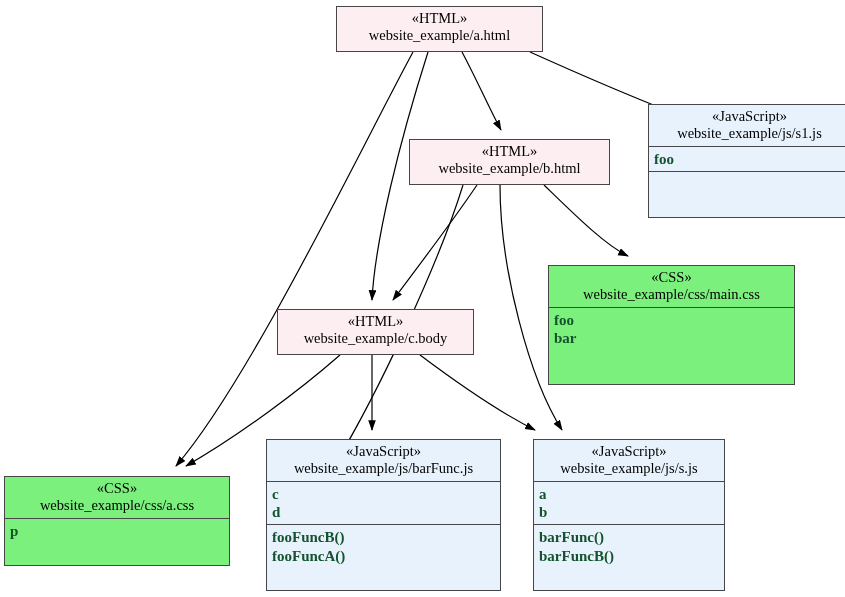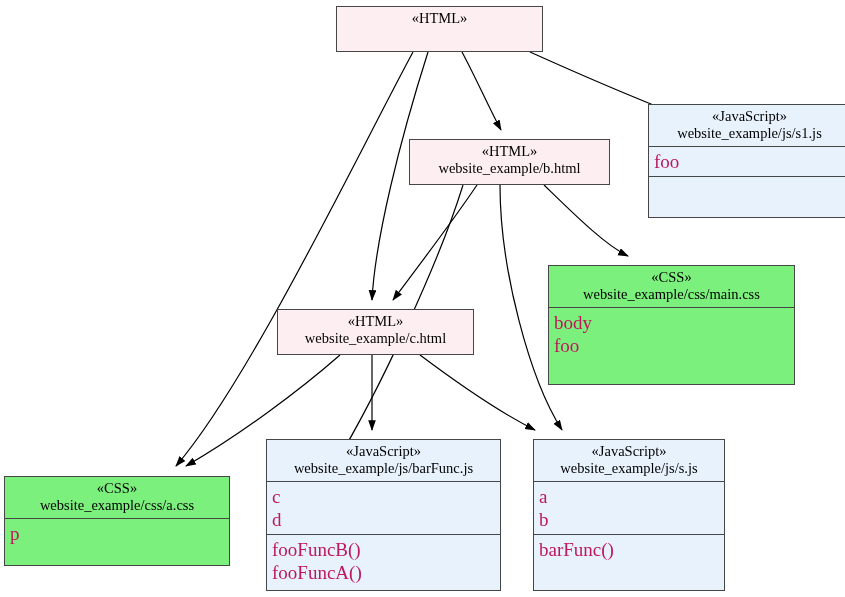--- a/index.html
+++ b/index.html
@@ -66,24 +66,25 @@
     color: #000000;
     white-space: nowrap;
   }
   .member-comp {
     text-align: left;
     padding-top: 3px;
     padding-bottom: 3px;
   }
   .member {
     display: block;
-    font-size: 19px;
-    color: #be185d;
+    font-size: 15px;
+    color: #14532d;
     line-height: 1.22;
     white-space: nowrap;
+    font-weight: bold;
   }
   .empty-comp {
     min-height: 30px;
   }
 </style>
 </head>
 <body>
 
 <div id="canvas">
 
@@ -105,20 +106,21 @@
         <path d="M 340,355 C 300,390 240,435 186,466" fill="none" stroke="#000000" stroke-width="1.2" marker-end="url(#arrow)"></path>
         <path d="M 372,355 C 372,385 372,410 372,430" fill="none" stroke="#000000" stroke-width="1.2" marker-end="url(#arrow)"></path>
         <path d="M 420,355 C 460,385 505,415 535,430" fill="none" stroke="#000000" stroke-width="1.2" marker-end="url(#arrow)"></path>
       </g>
   </svg>
 
   <div id="nodes">
       <div class="node html-node" style="left: 336px; top: 6px; width: 207px; height: 46px; background: rgb(253, 238, 242); border-color: rgb(70, 70, 70);">
         <div class="compartment header-comp">
           <span class="stereotype">«HTML»</span>
+          <span class="node-title">website_example/a.html</span>
         </div>
       </div>
       <div class="node js-node" style="left: 636px; top: 104px; width: 203px; height: 114px; background: rgb(232, 242, 252); border-color: rgb(70, 70, 70);">
         <div class="compartment header-comp">
           <span class="stereotype">«JavaScript»</span>
           <span class="node-title">website_example/js/s1.js</span>
         </div>
         <div class="compartment member-comp">
           <span class="member">foo</span>
         </div>
@@ -129,28 +131,28 @@
           <span class="stereotype">«HTML»</span>
           <span class="node-title">website_example/b.html</span>
         </div>
       </div>
       <div class="node css-node" style="left: 548px; top: 265px; width: 247px; height: 120px; background: rgb(124, 240, 124); border-color: rgb(70, 70, 70);">
         <div class="compartment header-comp">
           <span class="stereotype">«CSS»</span>
           <span class="node-title">website_example/css/main.css</span>
         </div>
         <div class="compartment member-comp">
-          <span class="member">body</span>
           <span class="member">foo</span>
+          <span class="member">bar</span>
         </div>
       </div>
       <div class="node html-node" style="left: 277px; top: 309px; width: 197px; height: 46px; background: rgb(253, 238, 242); border-color: rgb(70, 70, 70);">
         <div class="compartment header-comp">
           <span class="stereotype">«HTML»</span>
-          <span class="node-title">website_example/c.html</span>
+          <span class="node-title">website_example/c.body</span>
         </div>
       </div>
       <div class="node css-node" style="left: 4px; top: 476px; width: 226px; height: 90px; background: rgb(124, 240, 124); border-color: rgb(70, 70, 70);">
         <div class="compartment header-comp">
           <span class="stereotype">«CSS»</span>
           <span class="node-title">website_example/css/a.css</span>
         </div>
         <div class="compartment member-comp">
           <span class="member">p</span>
         </div>
@@ -173,17 +175,18 @@
         <div class="compartment header-comp">
           <span class="stereotype">«JavaScript»</span>
           <span class="node-title">website_example/js/s.js</span>
         </div>
         <div class="compartment member-comp">
           <span class="member">a</span>
           <span class="member">b</span>
         </div>
         <div class="compartment member-comp">
           <span class="member">barFunc()</span>
+          <span class="member">barFuncB()</span>
         </div>
       </div>
     </div>
 
 </div>
 
 </body></html>

